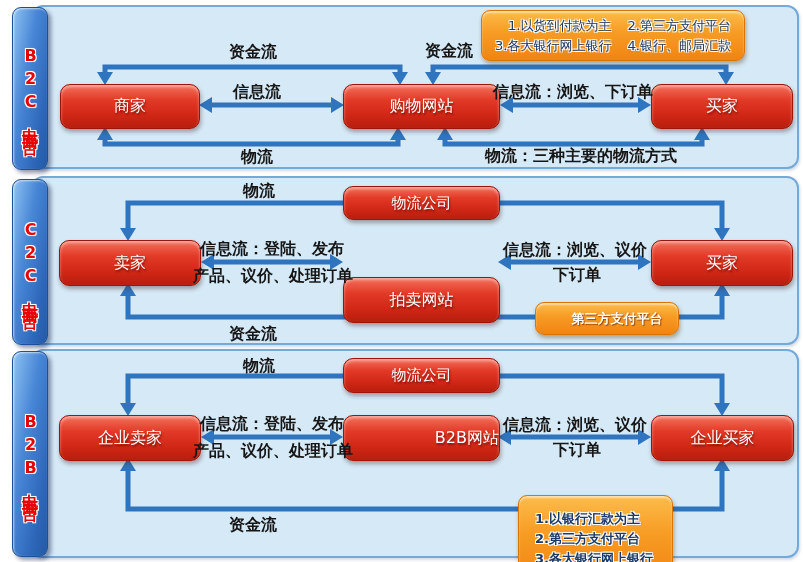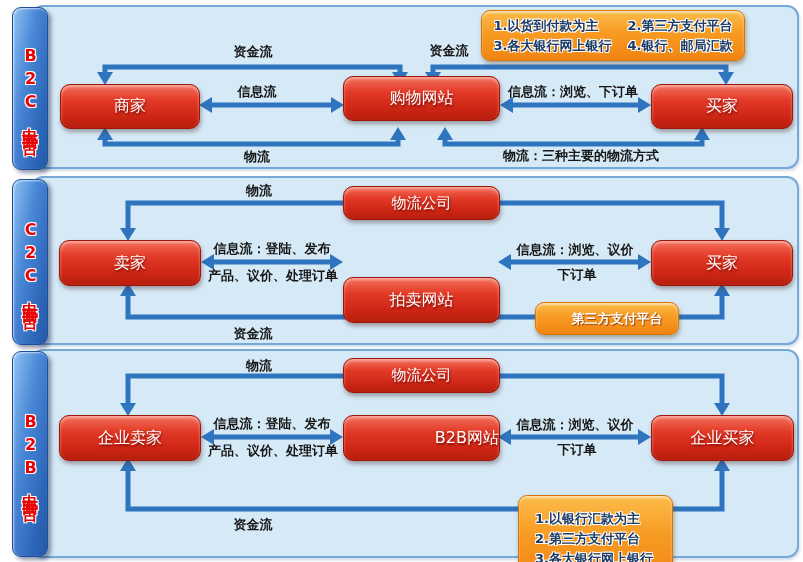--- a/index.html
+++ b/index.html
@@ -50,41 +50,42 @@
   
   .obox{
     position:absolute;z-index:3;
     background:linear-gradient(180deg,#fcbc4a 0%,#f79b23 45%,#f08412 100%);
     border:1px solid #d8750a;border-radius:9px;
     box-shadow:1px 3px 4px rgba(90,60,20,.4), inset 0 2px 2px rgba(255,255,255,.55);
   }
   .note-grid{
     display:grid;grid-template-columns:auto auto;column-gap:16px;row-gap:2px;
     height:100%;align-content:center;justify-content:center;
-    font-size:13px;font-weight:bold;color:#1b3a66;
+    font-size:13px;font-weight:normal;color:#1b3a66;
     text-shadow:-1px -1px 0 #fff,1px -1px 0 #fff,-1px 1px 0 #fff,1px 1px 0 #fff;
     white-space:nowrap;
+    text-align:right;
   }
   .note-col{
     display:flex;flex-direction:column;justify-content:center;height:100%;
     padding-left:16px;gap:2px;
     font-size:13px;font-weight:bold;color:#1b3a66;line-height:18px;
     text-shadow:-1px -1px 0 #fff,1px -1px 0 #fff,-1px 1px 0 #fff,1px 1px 0 #fff;
     white-space:nowrap;
   }
   .pay-label{
     display:flex;align-items:center;justify-content:center;height:100%;
     color:#fff;font-weight:bold;font-size:13px;
     text-shadow:1px 1px 1px rgba(140,60,0,.9);white-space:nowrap;
   }
 
   
   .flbl{
     position:absolute;z-index:4;transform:translate(-50%,-50%);
-    font-size:13px;font-weight:bold;color:#161616;white-space:nowrap;
+    font-size:16px;font-weight:bold;color:#161616;white-space:nowrap;
   }
 
   
   svg.arrows{position:absolute;left:0;top:0;z-index:2;}
   .aline{stroke:#2f74bf;stroke-width:5;fill:none;}
   .ahead{fill:#2f74bf;stroke:none;}
 </style>
 </head>
 <body>
 
@@ -189,21 +190,21 @@
     </g>
   </svg>
 
   <div class="sidebar s1">
     <span class="vtext">B2C电商平台</span>
   </div>
 
   <div class="rbox" style="left:60px;top:84px;width:138px;height:43px;">
     <span>商家</span>
   </div>
-  <div class="rbox" style="left:343px;top:76px;width:155px;height:43px;">
+  <div class="rbox" style="left:343px;top:84px;width:155px;height:43px;">
     <span>购物网站</span>
   </div>
   <div class="rbox" style="left:651px;top:84px;width:140px;height:43px;">
     <span>买家</span>
   </div>
 
   <div class="obox" style="left:481px;top:10px;width:262px;height:49px;">
     <div class="note-grid">
       <span>1.以货到付款为主</span>
       <span>2.第三方支付平台</span>

